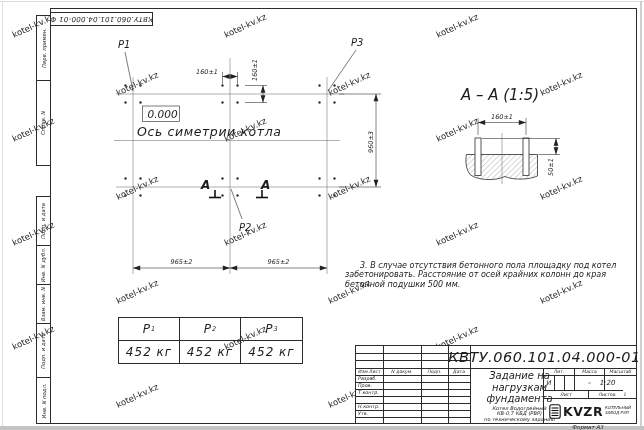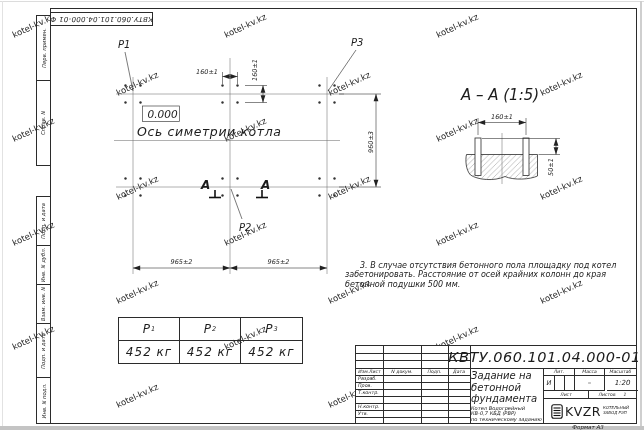--- a/index.html
+++ b/index.html
@@ -32,27 +32,27 @@
   .ptable .vrow .cell{height:22px;font-size:12px;letter-spacing:1px;}
   .ptable sub{font-size:6.5px;margin-left:1px;}
   
   .tb{left:355px;top:345px;width:282px;height:79px;border:1px solid #2b2b2b;background:#fff;}
   .tb .hl{position:absolute;height:1px;background:#2b2b2b;}
   .tb .vl{position:absolute;width:1px;background:#2b2b2b;}
   .tb .lbl{position:absolute;font-size:4.6px;font-style:italic;line-height:7px;text-align:center;color:#222;}
   .tb .rowlbl{position:absolute;font-size:4.8px;font-style:italic;line-height:7px;left:2px;color:#222;}
   .tb-doc{position:absolute;left:114px;top:0;width:165px;height:22px;border-left:1px solid #2b2b2b;border-bottom:1px solid #2b2b2b;
           display:flex;align-items:center;justify-content:center;font-size:14.5px;font-style:italic;letter-spacing:.5px;white-space:nowrap;}
-  .tb-mid{position:absolute;left:114px;top:22px;width:73px;height:55px;border-left:1px solid #2b2b2b;}
+  .tb-mid{position:absolute;left:114px;top:22px;width:73px;height:55px;border-left:1px solid #2b2b2b;text-align:center;padding-left:12px;}
   .tb-mid .t{font-size:10px;font-style:italic;line-height:11.5px;}
   .tb-mid .s{font-size:5.1px;font-style:italic;line-height:5.8px;}
   .tb-right{position:absolute;left:187px;top:22px;width:92px;height:55px;border-left:1px solid #2b2b2b;}
   .tb-right .cell{position:absolute;box-sizing:border-box;display:flex;align-items:center;justify-content:center;font-style:italic;color:#222;}
   .logo{position:absolute;left:0;top:31px;width:92px;height:24px;display:flex;align-items:center;justify-content:center;gap:2px;}
-  .logo .kvzr{font-weight:normal;font-size:12.5px;font-style:normal;letter-spacing:.5px;}
+  .logo .kvzr{font-weight:bold;font-size:12.5px;font-style:normal;letter-spacing:.5px;}
   .logo .cap{font-size:4px;line-height:4.8px;font-style:italic;text-align:left;}
   .format{left:542px;top:424px;width:92px;text-align:center;font-size:5.5px;font-style:italic;}
   svg text{font-family:"DejaVu Sans",sans-serif;fill:#1c1c1c;}
   .it{font-style:italic;}
 </style>
 </head>
 <body>
 
 <div class="screen">
 
@@ -265,36 +265,36 @@
     <div class="rowlbl" style="top:29px;">Разраб.</div>
     <div class="rowlbl" style="top:36px;">Пров.</div>
     <div class="rowlbl" style="top:43px;">Т.контр.</div>
     <div class="rowlbl" style="top:57px;">Н.контр.</div>
     <div class="rowlbl" style="top:64px;">Утв.</div>
 
     <div class="tb-doc">КВТУ.060.101.04.000-01 Ф</div>
 
     <div class="tb-mid">
       <div class="t" style="margin-top:2px;">Задание на</div>
-      <div class="t">бетонной</div>
+      <div class="t">нагрузкам</div>
       <div class="t">фундамента</div>
       <div class="s" style="margin-top:1px;">Котел Водогрейный</div>
       <div class="s">КВ-0,7 КБД (РВР)</div>
       <div class="s">по техническому заданию</div>
     </div>
 
     <div class="tb-right">
       <div class="cell" style="left:0;top:0;width:31px;height:8px;border-right:1px solid #2b2b2b;border-bottom:1px solid #2b2b2b;font-size:4.6px;">Лит.</div>
       <div class="cell" style="left:31px;top:0;width:30px;height:8px;border-right:1px solid #2b2b2b;border-bottom:1px solid #2b2b2b;font-size:4.6px;">Масса</div>
       <div class="cell" style="left:61px;top:0;width:31px;height:8px;border-bottom:1px solid #2b2b2b;font-size:4.6px;">Масштаб</div>
       <div class="cell" style="left:0;top:8px;width:11px;height:15px;border-right:1px solid #2b2b2b;border-bottom:1px solid #2b2b2b;font-size:6.5px;">И</div>
       <div class="cell" style="left:11px;top:8px;width:10px;height:15px;border-right:1px solid #2b2b2b;border-bottom:1px solid #2b2b2b;"></div>
       <div class="cell" style="left:21px;top:8px;width:10px;height:15px;border-right:1px solid #2b2b2b;border-bottom:1px solid #2b2b2b;"></div>
       <div class="cell" style="left:31px;top:8px;width:30px;height:15px;border-right:1px solid #2b2b2b;border-bottom:1px solid #2b2b2b;font-size:7px;">–</div>
-      <div class="cell" style="left:63px;top:8px;width:31px;height:15px;border-bottom:1px solid #2b2b2b;font-size:7px;">1:20</div>
+      <div class="cell" style="left:48px;top:8px;width:31px;height:15px;border-bottom:1px solid #2b2b2b;font-size:7px;">1:20</div>
       <div class="cell" style="left:0;top:23px;width:45px;height:8px;border-right:1px solid #2b2b2b;border-bottom:1px solid #2b2b2b;font-size:4.6px;">Лист</div>
       <div class="cell" style="left:45px;top:23px;width:47px;height:8px;border-bottom:1px solid #2b2b2b;font-size:4.6px;gap:8px;">
         <span>Листов</span>
         <span>1</span>
       </div>
       <div class="logo">
         <svg width="12" height="15" viewBox="0 0 12 15">
           <rect x="0.8" y="0.8" width="10.4" height="13.4" rx="2" fill="none" stroke="#111" stroke-width="1.1"></rect>
           <line x1="2.5" y1="4" x2="9.5" y2="4" stroke="#111" stroke-width="1.1"></line>
           <line x1="2.5" y1="6.5" x2="9.5" y2="6.5" stroke="#111" stroke-width="1.1"></line>

